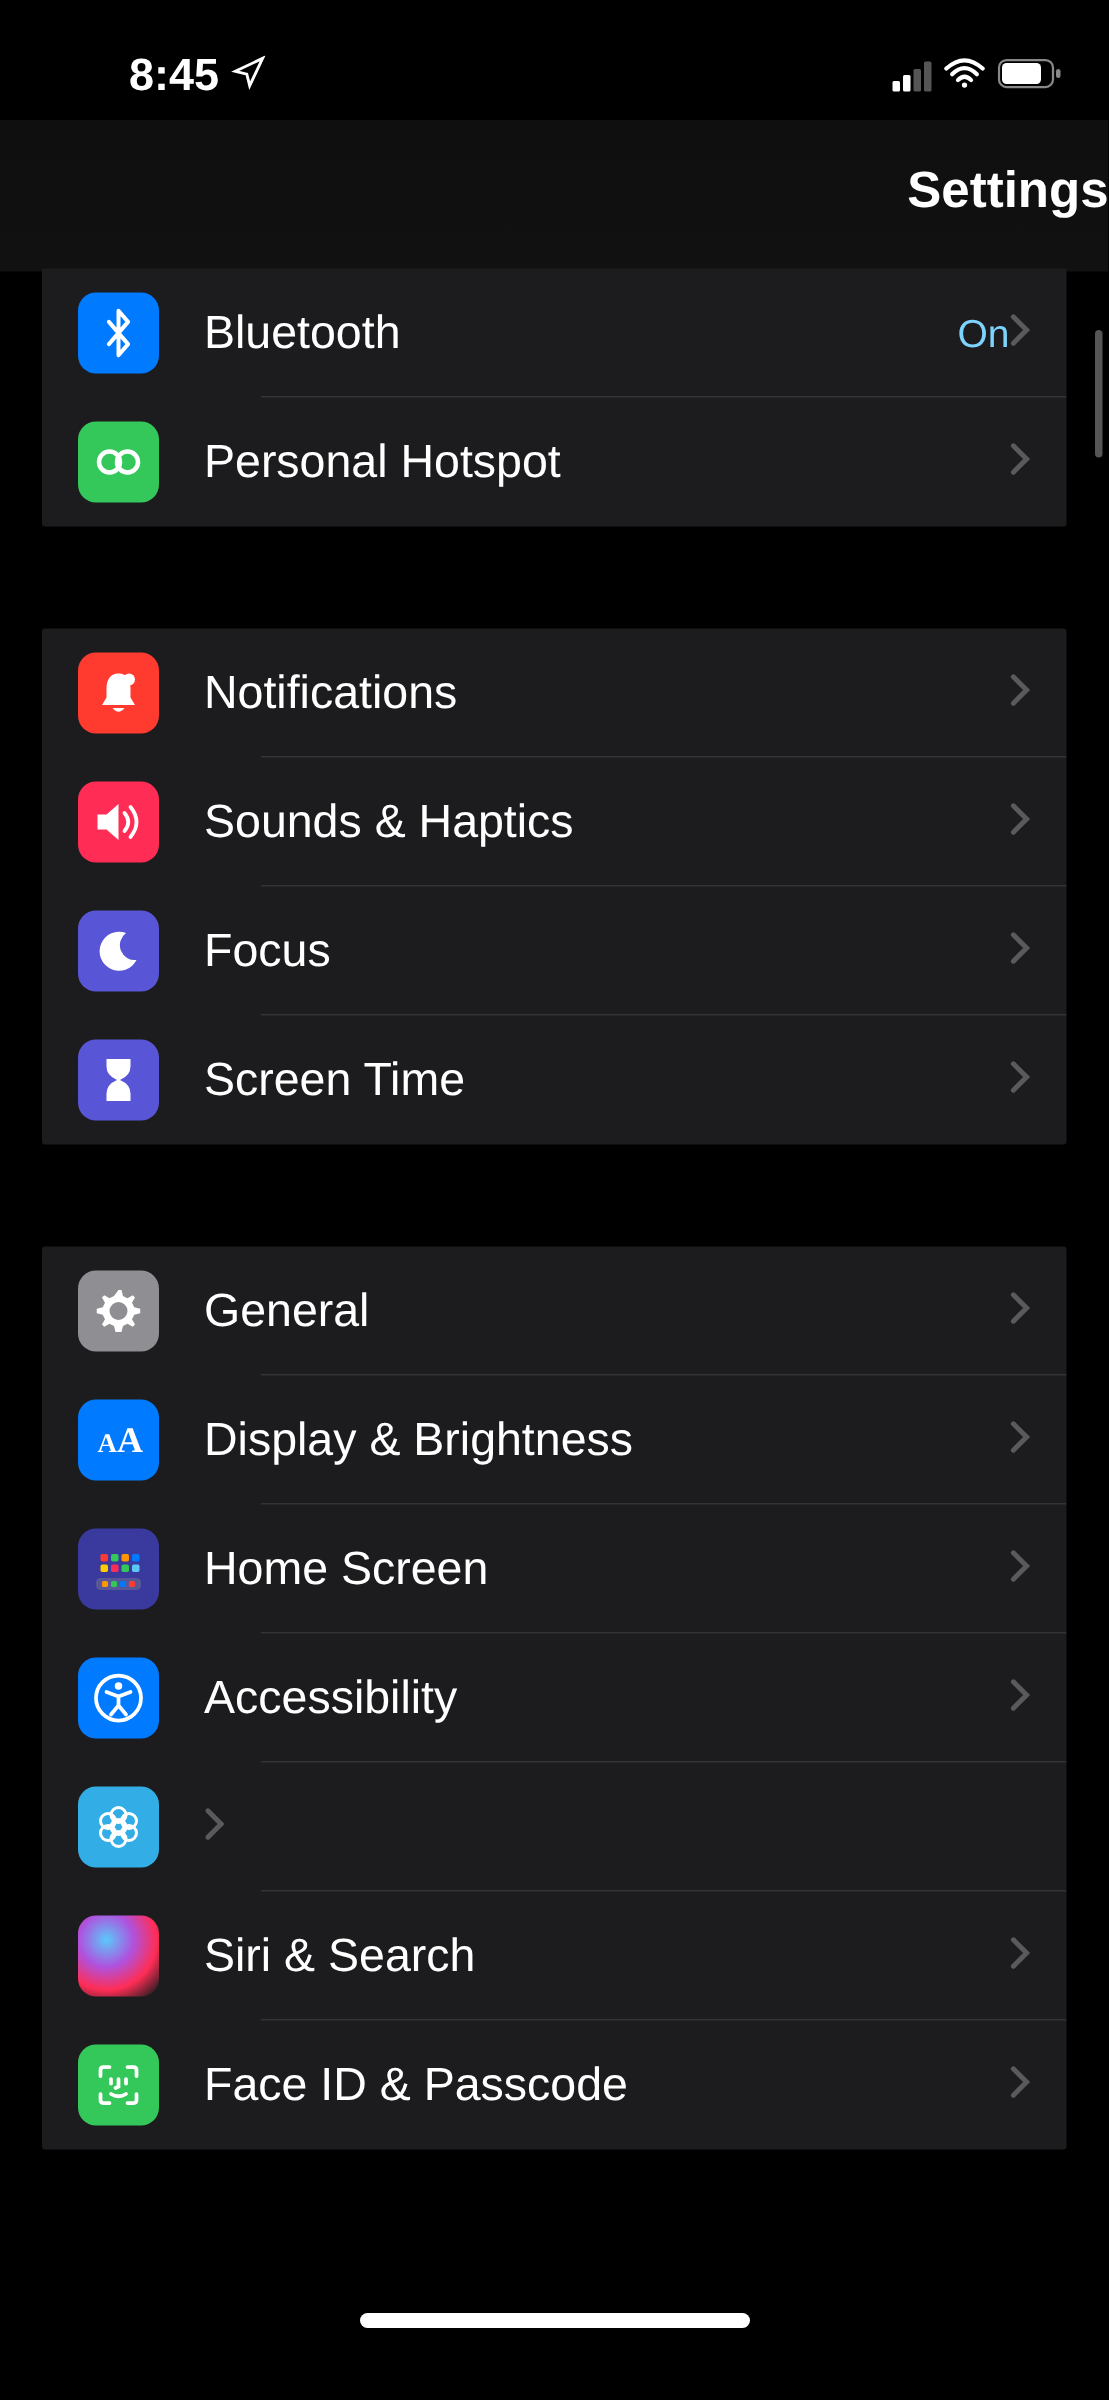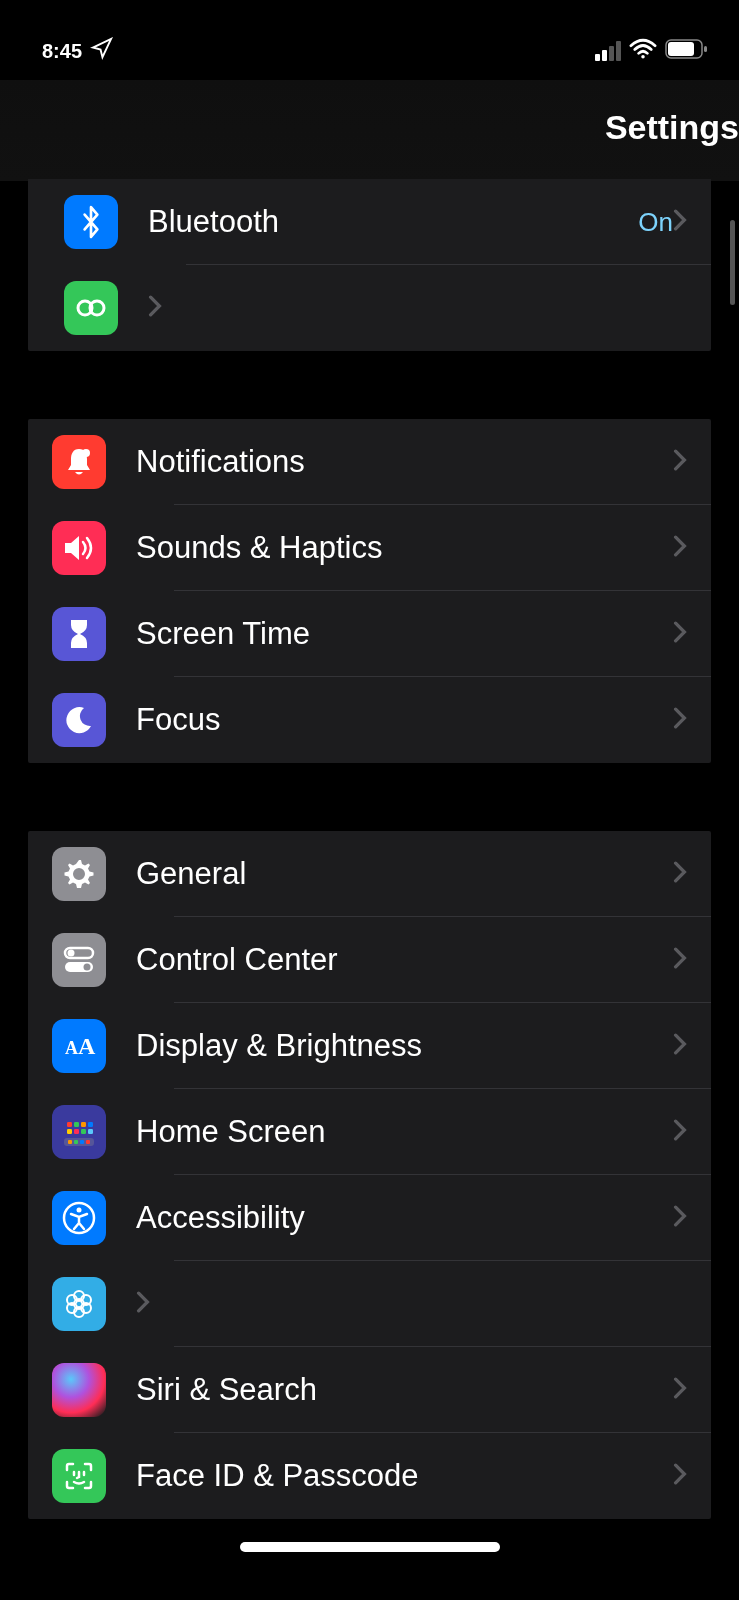--- a/index.html
+++ b/index.html
@@ -21,22 +21,23 @@
       display: flex;
       justify-content: space-between;
       align-items: center;
       padding: 22px 30px 0 42px;
       height: 80px;
     }
     .status-left {
       display: flex;
       align-items: center;
       gap: 8px;
-      font-size: 20px;
+      font-size: 30px;
       font-weight: 600;
+      margin-left: 44px;
     }
     .location-icon {
       display: inline-block;
     }
     .status-right {
       display: flex;
       align-items: center;
       gap: 8px;
     }
     .signal-bars {
@@ -61,21 +62,20 @@
     .group {
       background: #1c1c1e;
       border-radius: 2px;
       overflow: hidden;
       margin-bottom: 68px;
     }
     .group:first-of-type {
       border-top-left-radius: 0;
       border-top-right-radius: 0;
       margin-top: -2px;
-      padding-left: 12px;
     }
     .row {
       display: flex;
       align-items: center;
       padding: 16px 24px;
       min-height: 85px;
       position: relative;
     }
     .row:not(:last-child)::after {
       content: "";
@@ -200,20 +200,21 @@
           </svg>
       </span>
     </div>
     <div class="row">
       <div class="icon-box bg-green">
         <svg width="38" height="24" viewBox="0 0 38 24" fill="none" stroke="#fff" stroke-width="3">
           <circle cx="13" cy="12" r="7"></circle>
           <circle cx="25" cy="12" r="7"></circle>
         </svg>
       </div>
+      <span class="row-label">Personal Hotspot</span>
       <span class="chevron">
         <svg width="14" height="22" viewBox="0 0 12 20" fill="none" stroke="currentColor" stroke-width="3" stroke-linecap="round">
             <path d="M2 2 L10 10 L2 18"></path>
           </svg>
       </span>
     </div>
   </div>
 
   <div class="group">
     <div class="row">
@@ -241,70 +242,54 @@
       </div>
       <span class="row-label">Sounds &amp; Haptics</span>
       <span class="chevron">
         <svg width="14" height="22" viewBox="0 0 12 20" fill="none" stroke="currentColor" stroke-width="3" stroke-linecap="round">
             <path d="M2 2 L10 10 L2 18"></path>
           </svg>
       </span>
     </div>
     <div class="row">
       <div class="icon-box bg-indigo">
+        <svg width="32" height="32" viewBox="0 0 32 32" fill="#fff">
+          <path d="M21 4 A13 13 0 1 0 28 22 A10 10 0 0 1 21 4 Z"></path>
+        </svg>
+      </div>
+      <span class="row-label">Focus</span>
+      <span class="chevron">
+        <svg width="14" height="22" viewBox="0 0 12 20" fill="none" stroke="currentColor" stroke-width="3" stroke-linecap="round">
+            <path d="M2 2 L10 10 L2 18"></path>
+          </svg>
+      </span>
+    </div>
+    <div class="row">
+      <div class="icon-box bg-indigo">
         <svg width="26" height="34" viewBox="0 0 26 34" fill="#fff">
           <path d="M5 3 L21 3 L21 8 Q21 14 14 17 Q21 20 21 26 L21 31 L5 31 L5 26 Q5 20 12 17 Q5 14 5 8 Z"></path>
         </svg>
       </div>
       <span class="row-label">Screen Time</span>
-      <span class="chevron">
-        <svg width="14" height="22" viewBox="0 0 12 20" fill="none" stroke="currentColor" stroke-width="3" stroke-linecap="round">
-            <path d="M2 2 L10 10 L2 18"></path>
-          </svg>
-      </span>
-    </div>
-    <div class="row">
-      <div class="icon-box bg-indigo">
-        <svg width="32" height="32" viewBox="0 0 32 32" fill="#fff">
-          <path d="M21 4 A13 13 0 1 0 28 22 A10 10 0 0 1 21 4 Z"></path>
-        </svg>
-      </div>
-      <span class="row-label">Focus</span>
       <span class="chevron">
         <svg width="14" height="22" viewBox="0 0 12 20" fill="none" stroke="currentColor" stroke-width="3" stroke-linecap="round">
             <path d="M2 2 L10 10 L2 18"></path>
           </svg>
       </span>
     </div>
   </div>
 
   <div class="group">
     <div class="row">
       <div class="icon-box bg-gray">
         <svg width="36" height="36" viewBox="0 0 36 36" fill="#fff">
           <path d="M18 4 L20 4 L21 8 L24 9.5 L27.5 7.5 L29 9 L27 12.5 L28.5 15.5 L32.5 16.5 L32.5 19.5 L28.5 20.5 L27 23.5 L29 27 L27.5 28.5 L24 26.5 L21 28 L20 32 L16 32 L15 28 L12 26.5 L8.5 28.5 L7 27 L9 23.5 L7.5 20.5 L3.5 19.5 L3.5 16.5 L7.5 15.5 L9 12.5 L7 9 L8.5 7.5 L12 9.5 L15 8 Z M18 12 A6 6 0 1 0 18 24 A6 6 0 1 0 18 12 Z" fill-rule="evenodd"></path>
         </svg>
       </div>
       <span class="row-label">General</span>
-      <span class="chevron">
-        <svg width="14" height="22" viewBox="0 0 12 20" fill="none" stroke="currentColor" stroke-width="3" stroke-linecap="round">
-            <path d="M2 2 L10 10 L2 18"></path>
-          </svg>
-      </span>
-    </div>
-    <div class="row">
-      <div class="icon-box bg-gray">
-        <svg width="36" height="30" viewBox="0 0 36 30">
-          <rect x="4" y="3" width="28" height="10" rx="5" fill="none" stroke="#fff" stroke-width="2.5"></rect>
-          <circle cx="10" cy="8" r="3.5" fill="#fff"></circle>
-          <rect x="4" y="17" width="28" height="10" rx="5" fill="#fff"></rect>
-          <circle cx="26" cy="22" r="3.5" fill="#8e8e93"></circle>
-        </svg>
-      </div>
-      <span class="row-label">Control Center</span>
       <span class="chevron">
         <svg width="14" height="22" viewBox="0 0 12 20" fill="none" stroke="currentColor" stroke-width="3" stroke-linecap="round">
             <path d="M2 2 L10 10 L2 18"></path>
           </svg>
       </span>
     </div>
     <div class="row">
       <div class="icon-box bg-blue">
         <svg width="36" height="26" viewBox="0 0 36 26" fill="#fff">
           <text x="4" y="21" font-size="18" font-weight="700" font-family="-apple-system">A</text>

